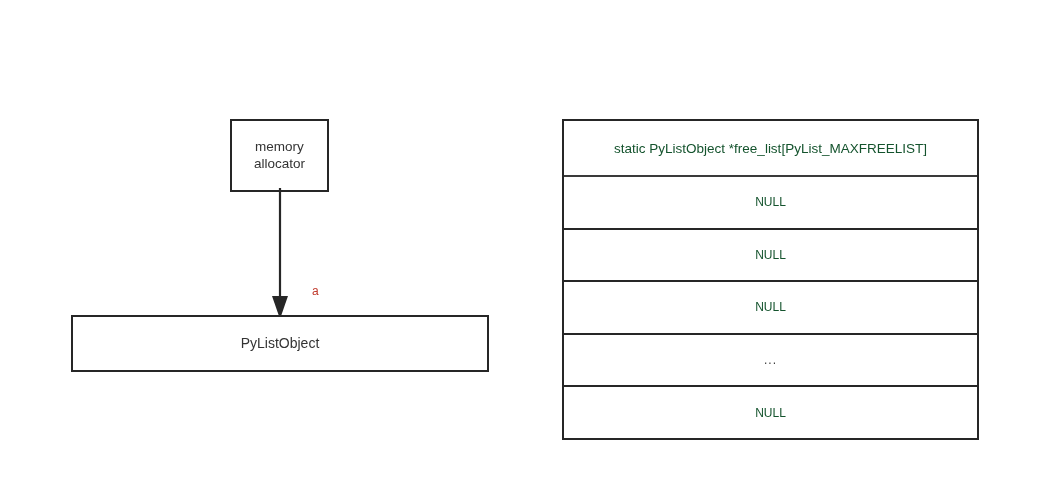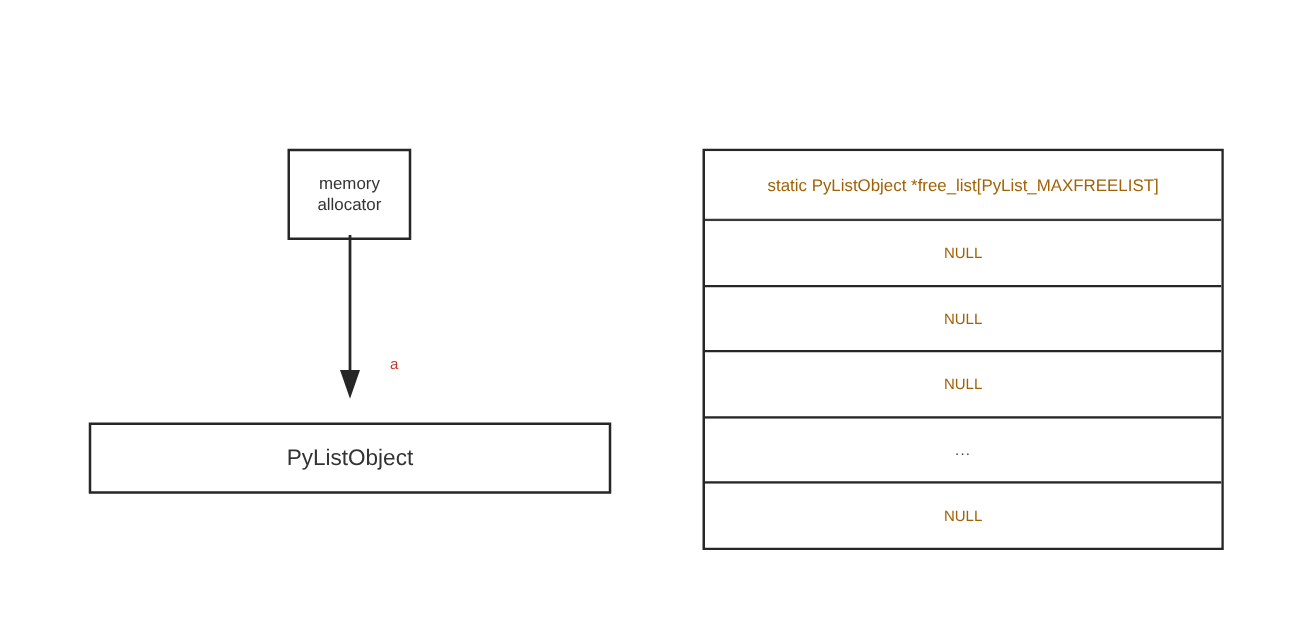--- a/index.html
+++ b/index.html
@@ -41,22 +41,21 @@
     height: 73px;
     font-size: 13.5px;
     white-space: pre-line;
   }
 
   #pylistobject-box {
     left: 71px;
     top: 315px;
     width: 418px;
     height: 57px;
-    font-size: 18px;
-    margin-top: 23px;
+    font-size: 14px;
   }
 
   
   #arrow-svg {
     position: absolute;
     left: 262px;
     top: 188px;
     width: 40px;
     height: 132px;
     overflow: visible;
@@ -85,21 +84,21 @@
     background: #ffffff;
     display: flex;
     flex-direction: column;
   }
   .fl-row {
     box-sizing: border-box;
     display: flex;
     align-items: center;
     justify-content: center;
     text-align: center;
-    color: #a16207;
+    color: #14532d;
     border-bottom: 2px solid #262626;
     background: #ffffff;
   }
   .fl-row:last-child {
     border-bottom: none;
   }
   .fl-header {
     flex: 0 0 56px;
     font-size: 13.5px;
     border-bottom: 2px solid #3a3a3a;

